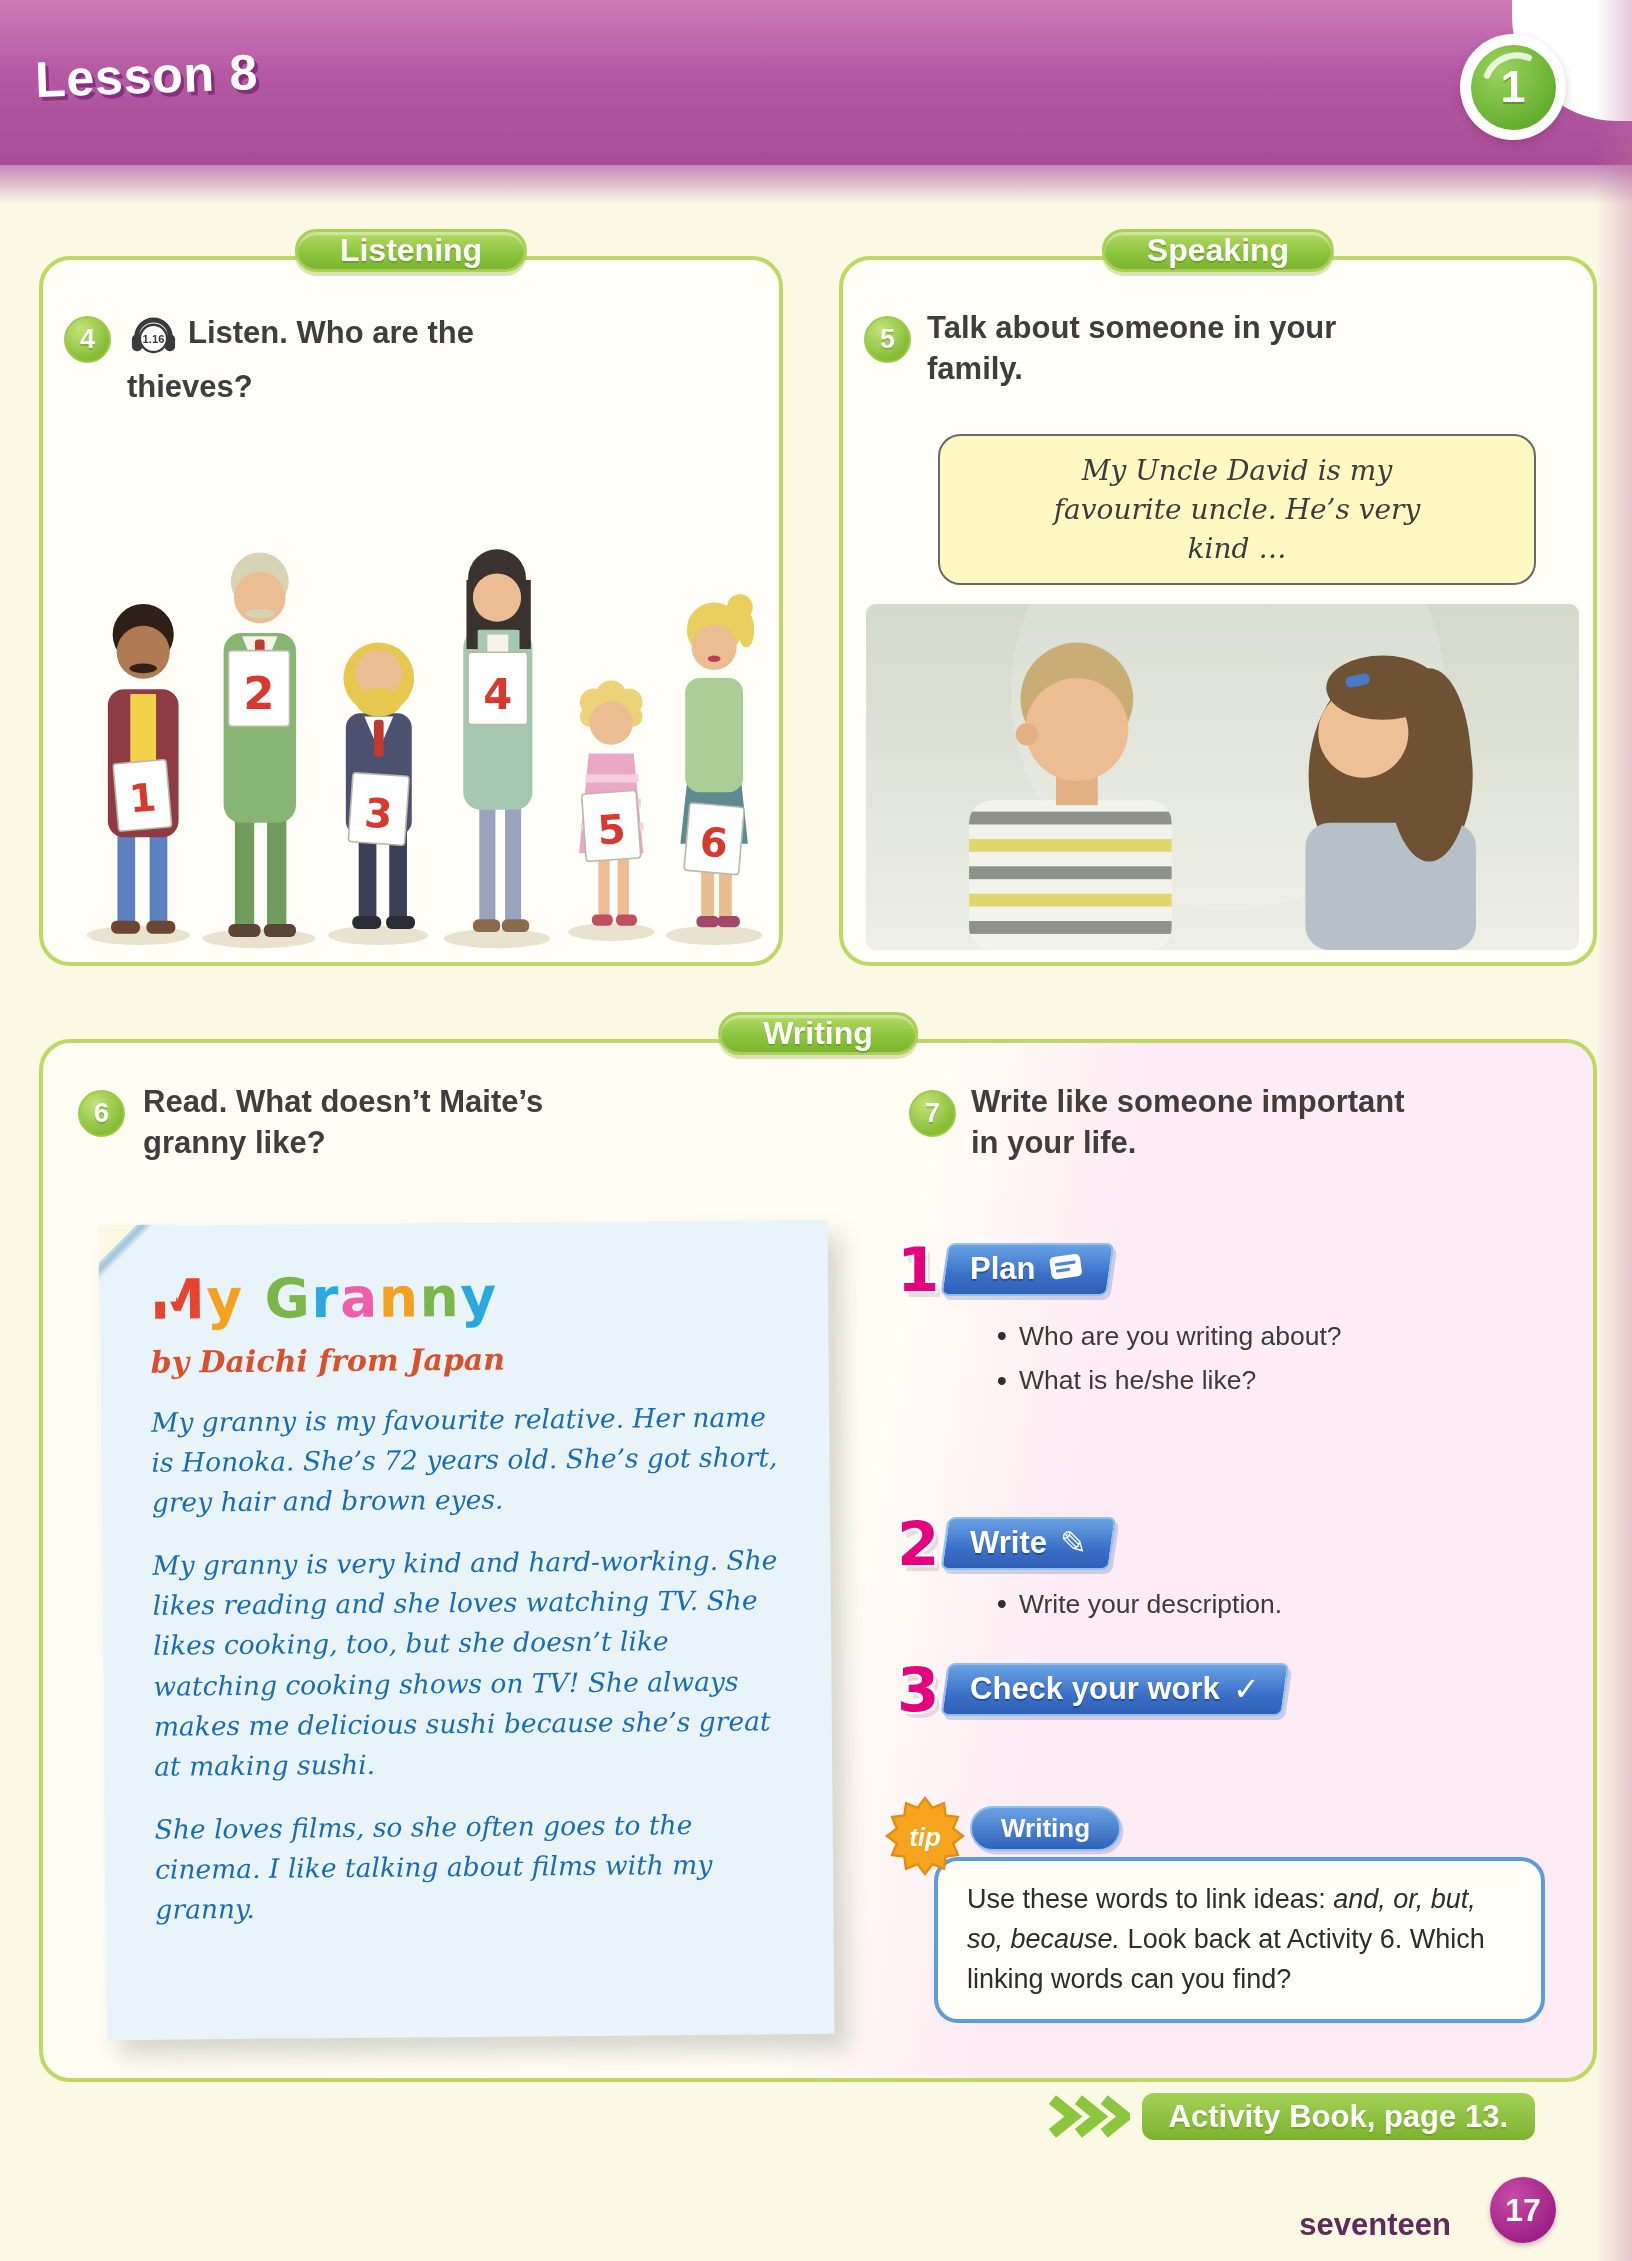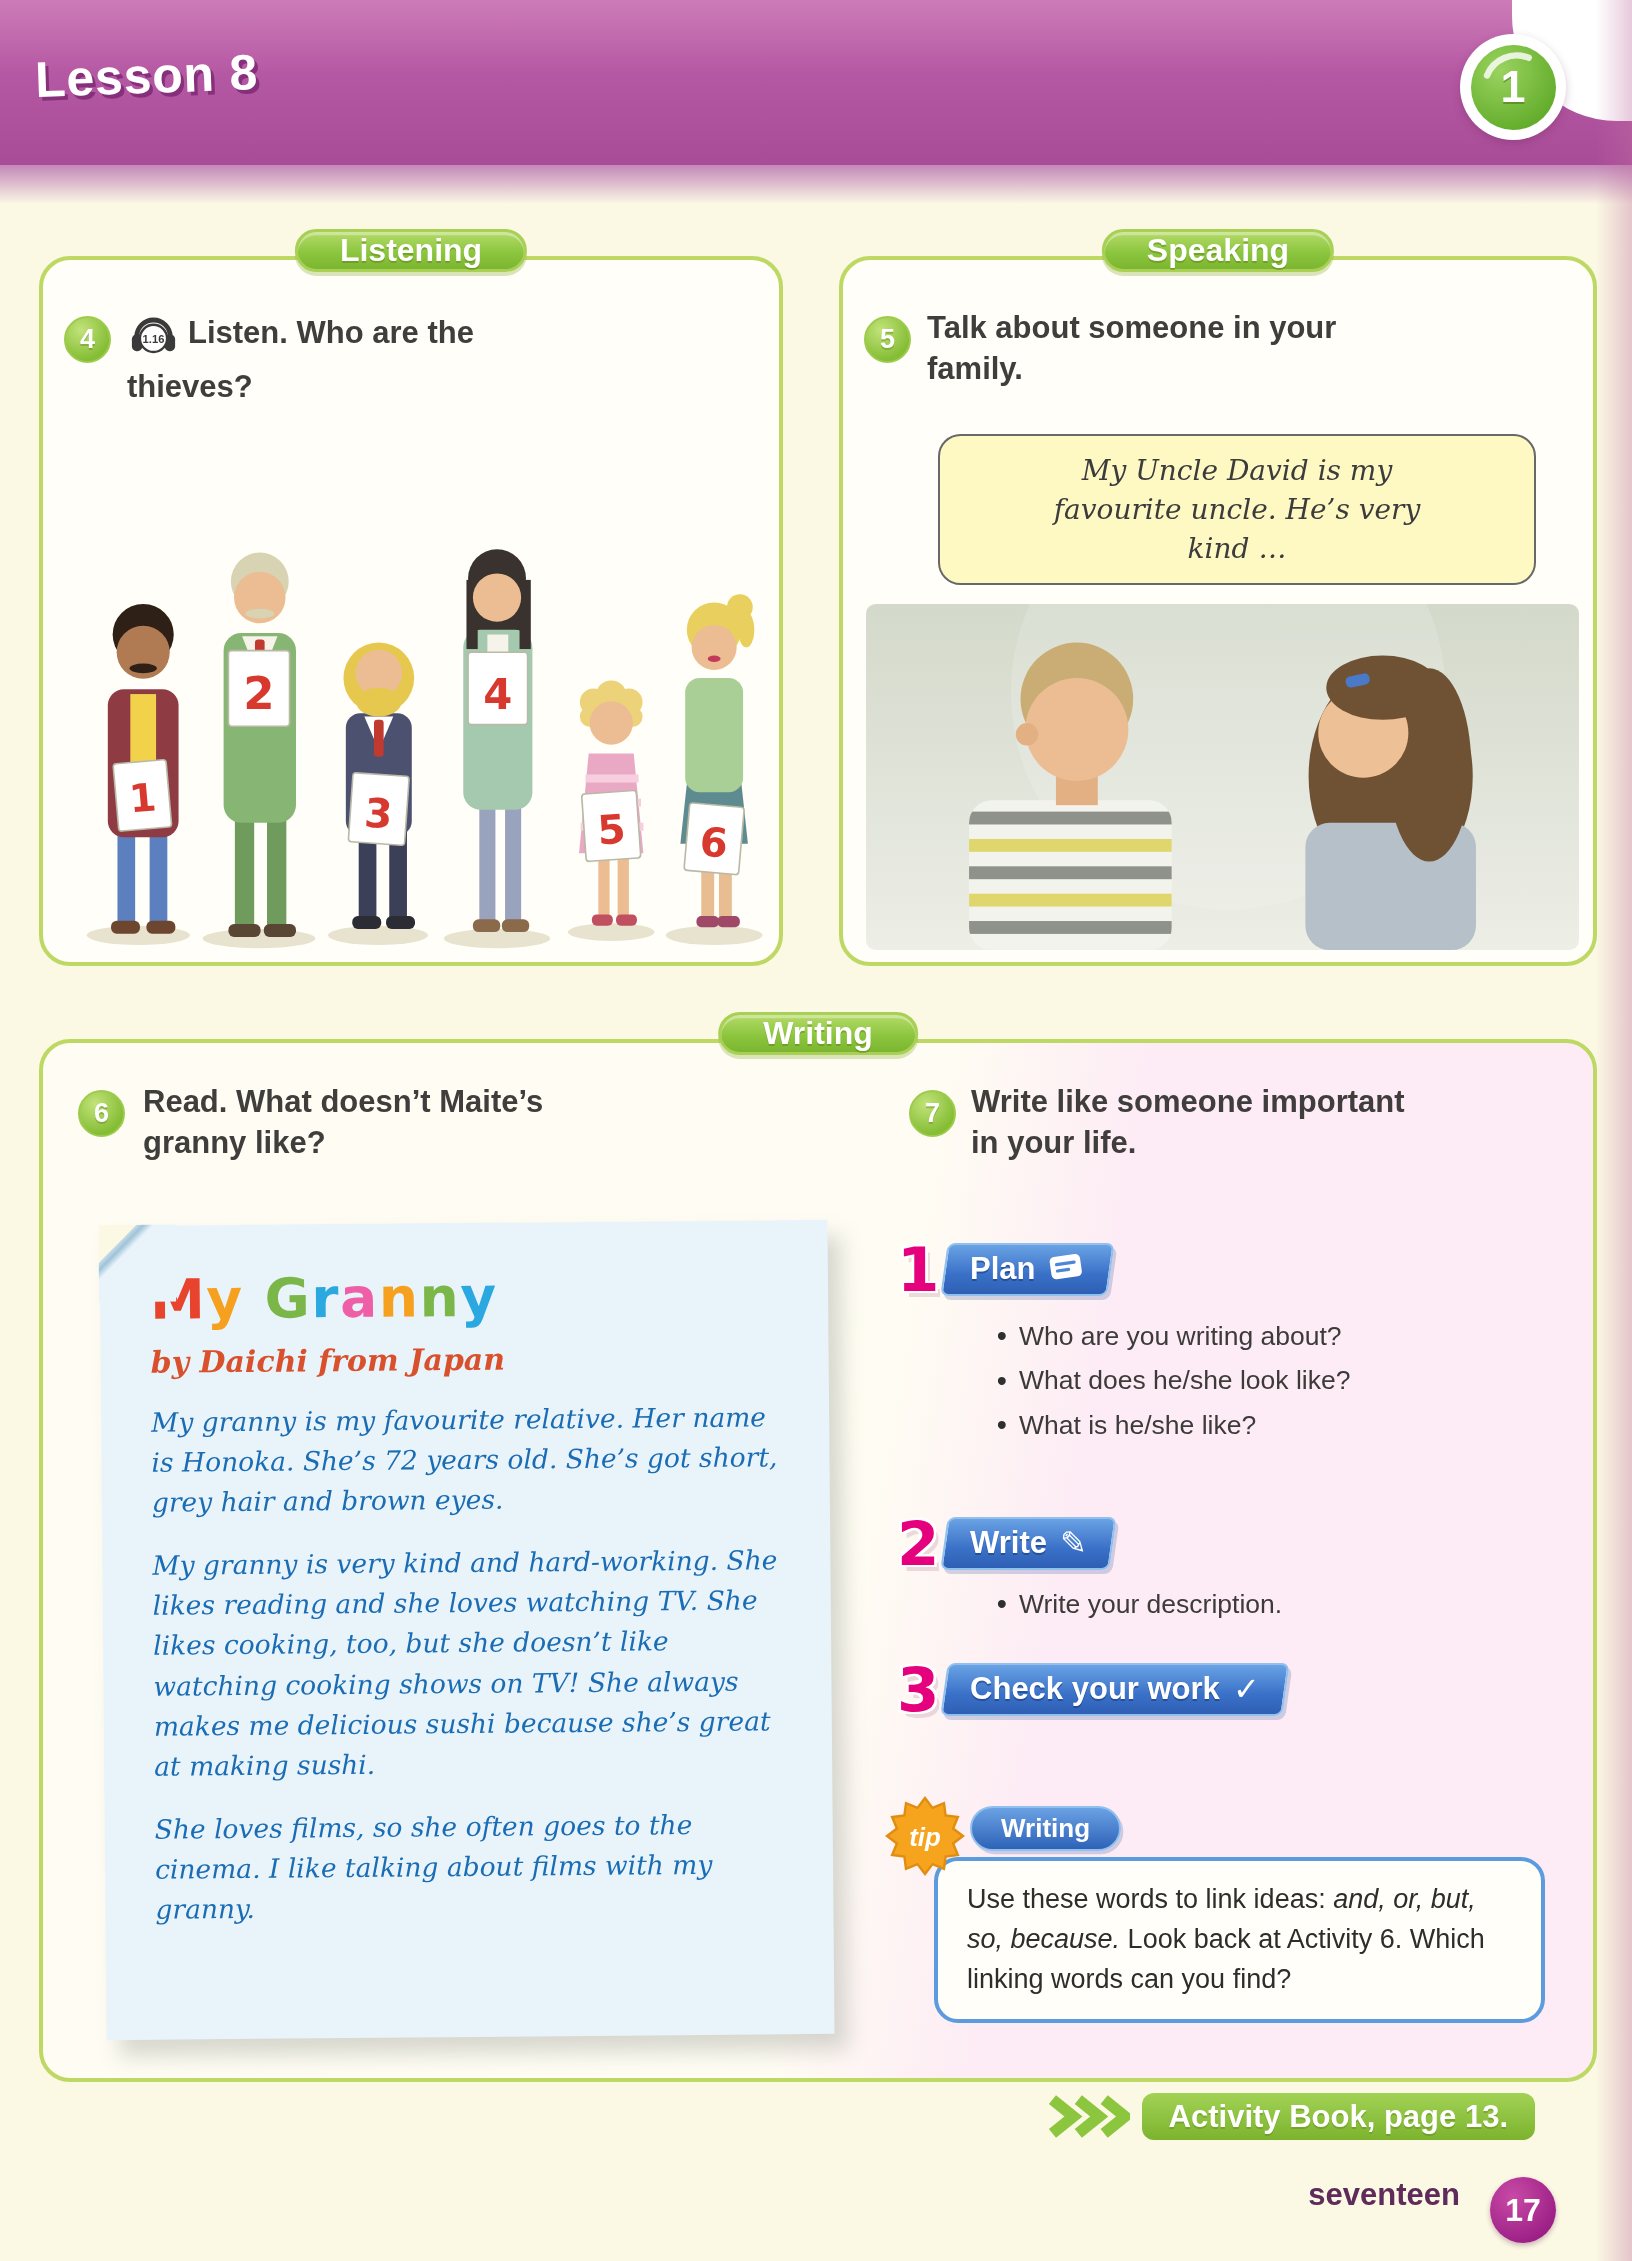--- a/index.html
+++ b/index.html
@@ -86,21 +86,21 @@
           box-shadow:2.4px 3.2px 0 rgba(50,80,150,.22); z-index:4; }
   .tip-box { position:absolute; background:#fffef9; border:4px solid #5d9bdf; border-radius:24px;
           padding:19.3px 29px; font-size:27px; color:#2e2d2b; line-height:1.47; }
   .tip-box em { font-style:italic; }
 
   
   .activity-link { position:absolute; display:flex; align-items:center; gap:11.3px; }
   .activity-bar { height:47px; padding:0 27px; background:linear-gradient(180deg,#a2d255,#7cb32e);
           border-radius:12px; color:#fff; font-size:31px; font-weight:800; display:flex; align-items:center;
           text-shadow:0 1.6px 0 rgba(90,130,20,.4); white-space:nowrap; }
-  .footer { position:absolute; display:flex; align-items:flex-start; gap:30px; }
+  .footer { position:absolute; display:flex; align-items:flex-end; gap:39px; }
   .footer-word { font-size:31px; color:#5e2b5a; font-weight:700; }
   .page-circle { width:66px; height:66px; border-radius:50%;
           background:radial-gradient(circle at 35% 30%,#c84aa6,#9c1f86 75%); color:#fff; font-size:32px;
           font-weight:800; display:flex; align-items:center; justify-content:center;
           box-shadow:0 2.4px 4.8px rgba(90,20,80,.3); }
   .edge { position:absolute; top:0; right:0; width:37px; height:100%; z-index:40; pointer-events:none;
           background:linear-gradient(to left,rgba(190,110,160,.38),rgba(190,110,160,0)); }
 </style>
 </head>
 <body>
@@ -312,21 +312,20 @@
           <g transform="rotate(-8 23 19)">
             <rect x="3" y="5" width="38" height="28" rx="6" fill="#fff"></rect>
             <rect x="9" y="13" width="26" height="4" rx="2" fill="#4d86d8"></rect>
             <rect x="9" y="21" width="18" height="4" rx="2" fill="#4d86d8"></rect>
           </g>
         </svg></span>
       </div>
     </div>
     <ul class="bullets" style="left:949px;top:277px;width:579px">
       <li>Who are you writing about?</li>
-      <li>What does he/she look like?</li>
       <li>What is he/she like?</li>
     </ul>
 
     <div class="step-row" style="left:854px;top:470px">
       <span class="step-num">2</span>
       <div class="step-ribbon">
         <span class="lbl">Write</span>
         <span class="ribbon-icon">✎</span>
       </div>
     </div>

